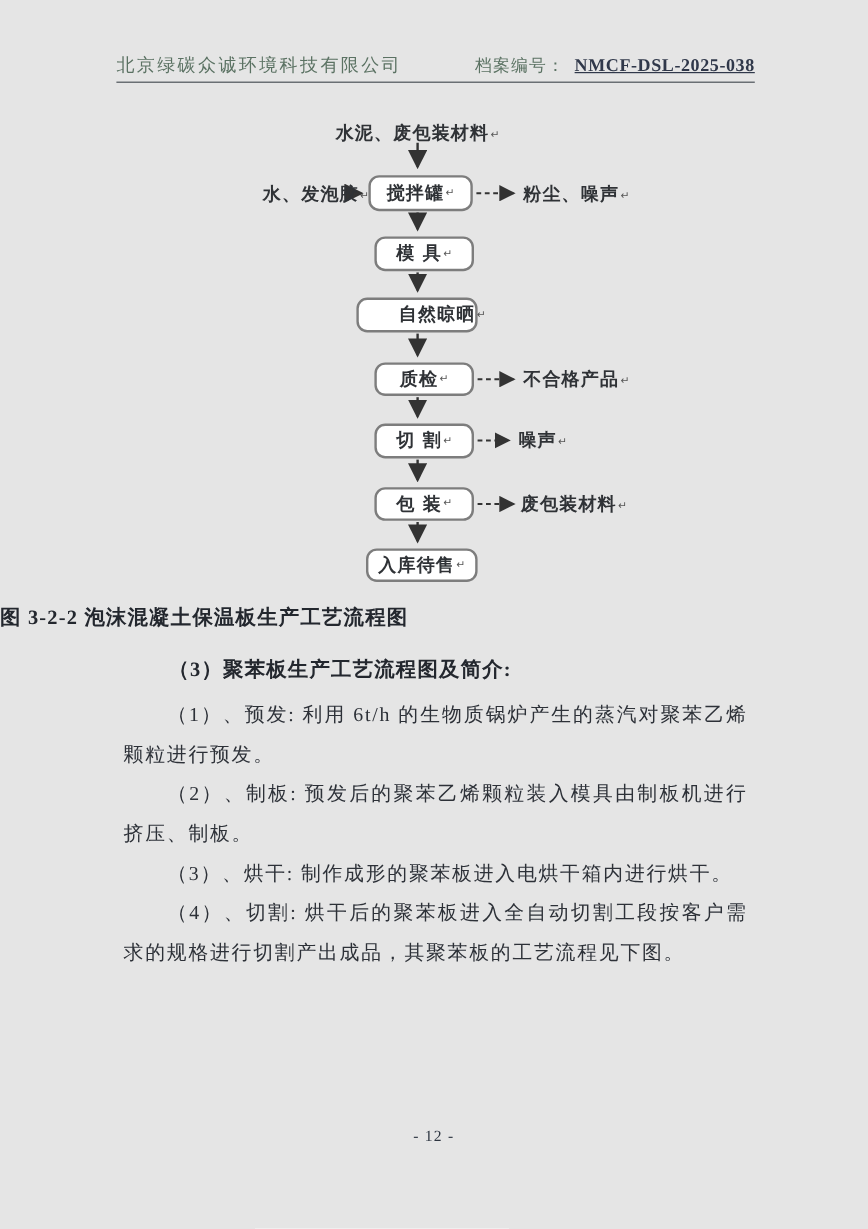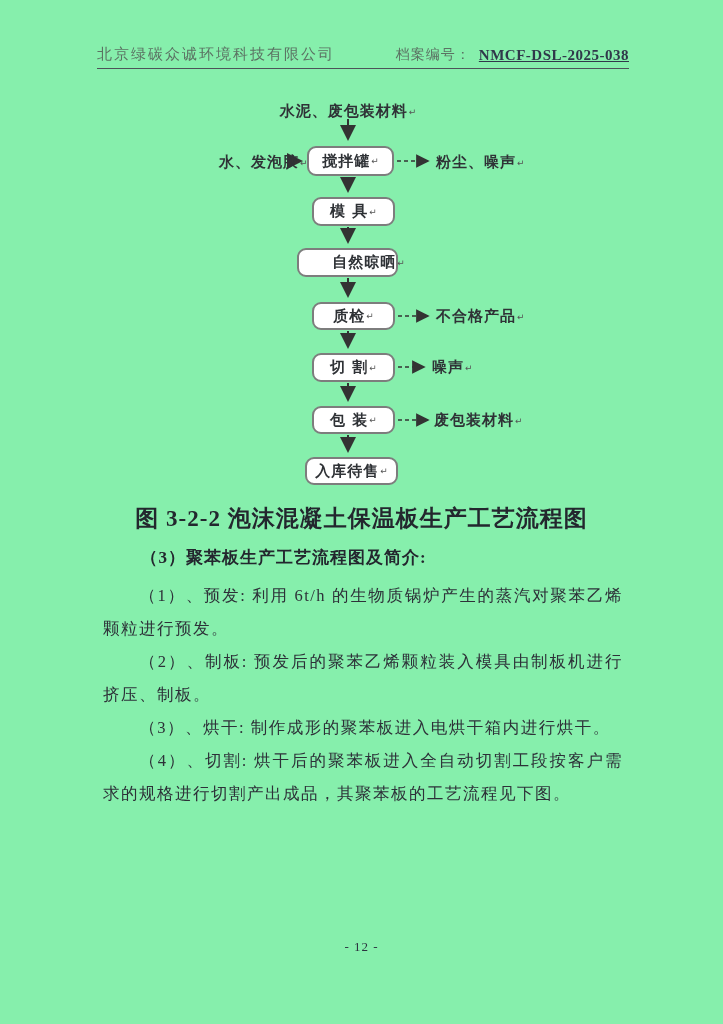--- a/index.html
+++ b/index.html
@@ -11,21 +11,21 @@
   }
   *{margin:0;padding:0;box-sizing:border-box;}
   html,body{background:#ffffff;}
   body{
     font-family:"Liberation Serif","DejaVu Serif",serif;
     color:var(--ink);
   }
   .page{
     position:relative;
     width:723px;height:1024px;
-    background:#86efac;
+    background:#e5e5e5;
     overflow:hidden;
   }
   
   .header{
     position:absolute;left:97px;top:42px;width:532px;height:27px;
     border-bottom:1.5px solid var(--rule);
     display:flex;justify-content:space-between;align-items:flex-end;
     padding-bottom:4px;
   }
   .header .company{
@@ -70,21 +70,21 @@
   .n-warehouse{left:305px;top:362px;width:93px; height:28px;}
   .t-source{left:348px;top:7px;transform:translateX(-50%);}
   .t-input {left:219px;top:58px;}
   .t-dust  {left:436px;top:58px;}
   .t-reject{left:436px;top:212px;}
   .t-noise {left:432px;top:263px;}
   .t-waste {left:434px;top:316px;}
   
   .caption{
     position:absolute;left:0;top:503px;width:723px;
-    text-align:center;font-size:23px;font-weight:700;color:#23272e;
+    font-size:17px;font-weight:700;color:#23272e;
     letter-spacing:1px;
   }
   .content{
     position:absolute;left:103px;top:541px;width:520px;
     font-size:16.5px;line-height:33px;color:var(--ink);
     text-align:justify;letter-spacing:1.5px;
   }
   .content .heading{
     font-size:17px;font-weight:700;color:#23272e;
     text-indent:2.2em;margin-bottom:5px;letter-spacing:1px;

